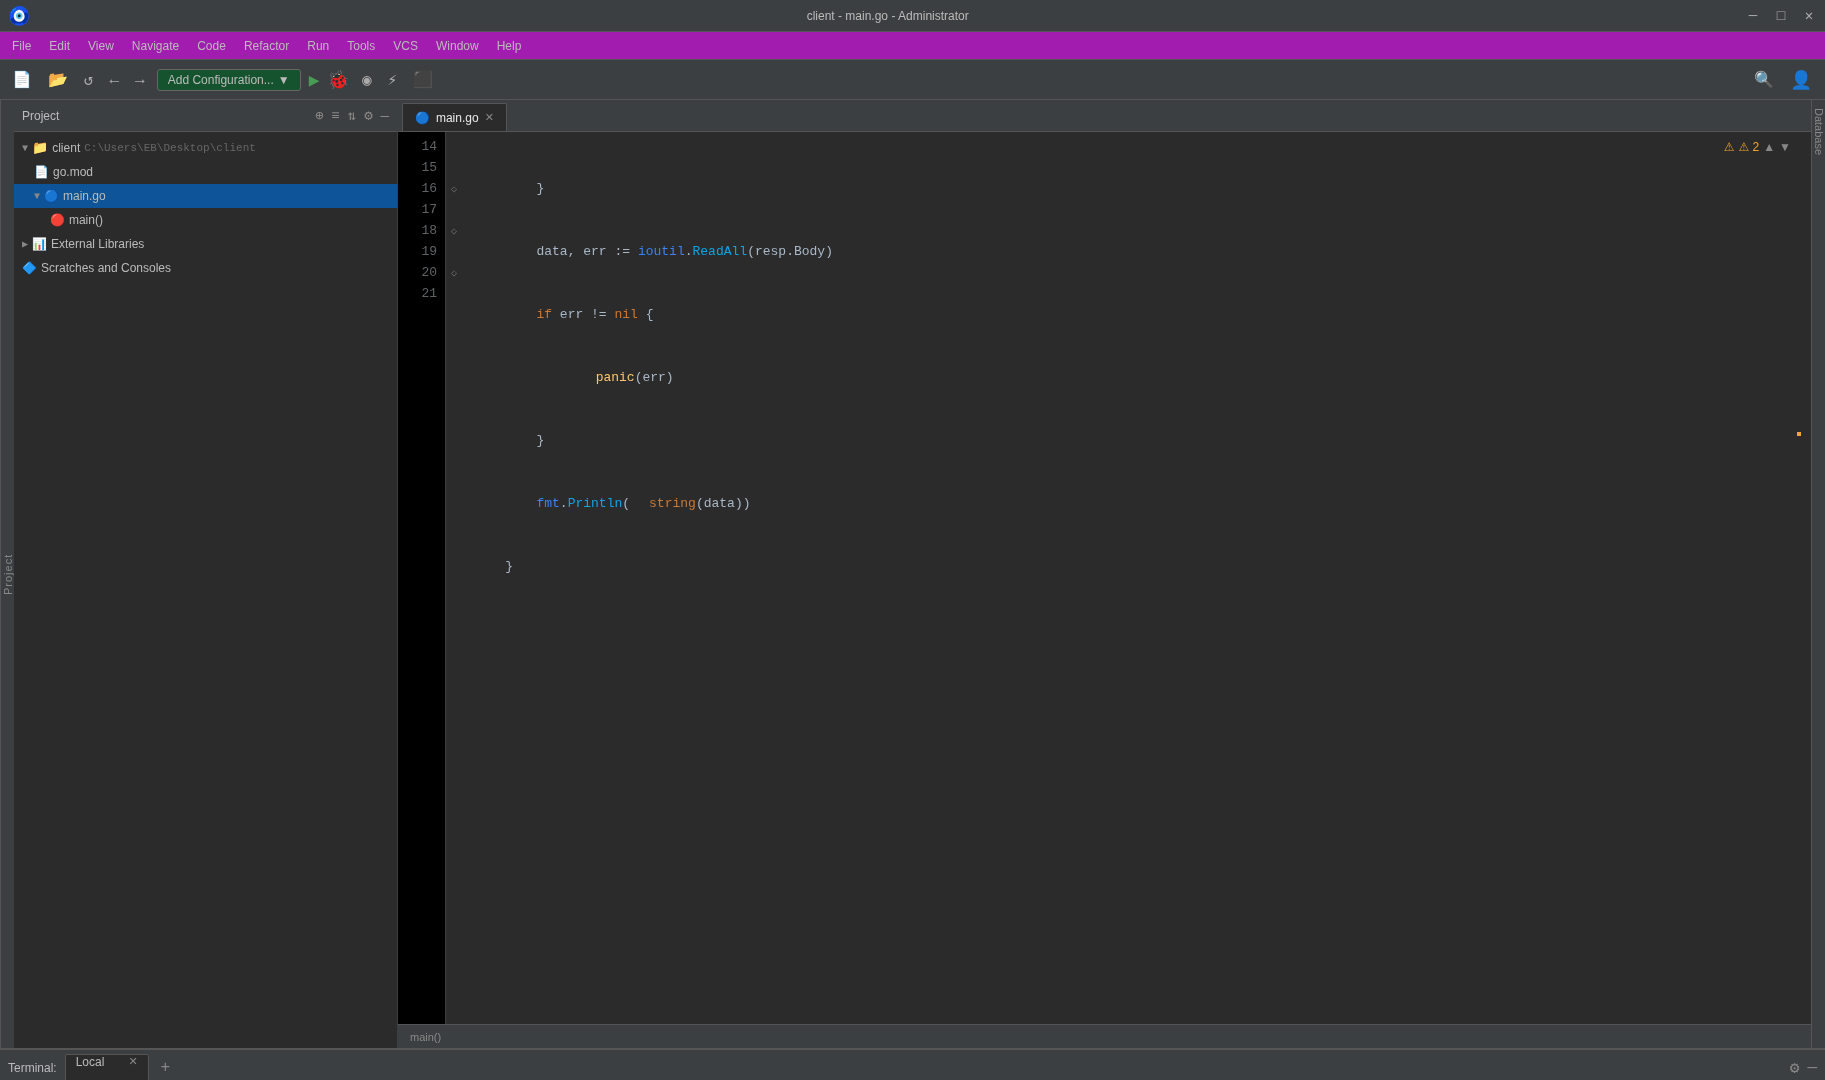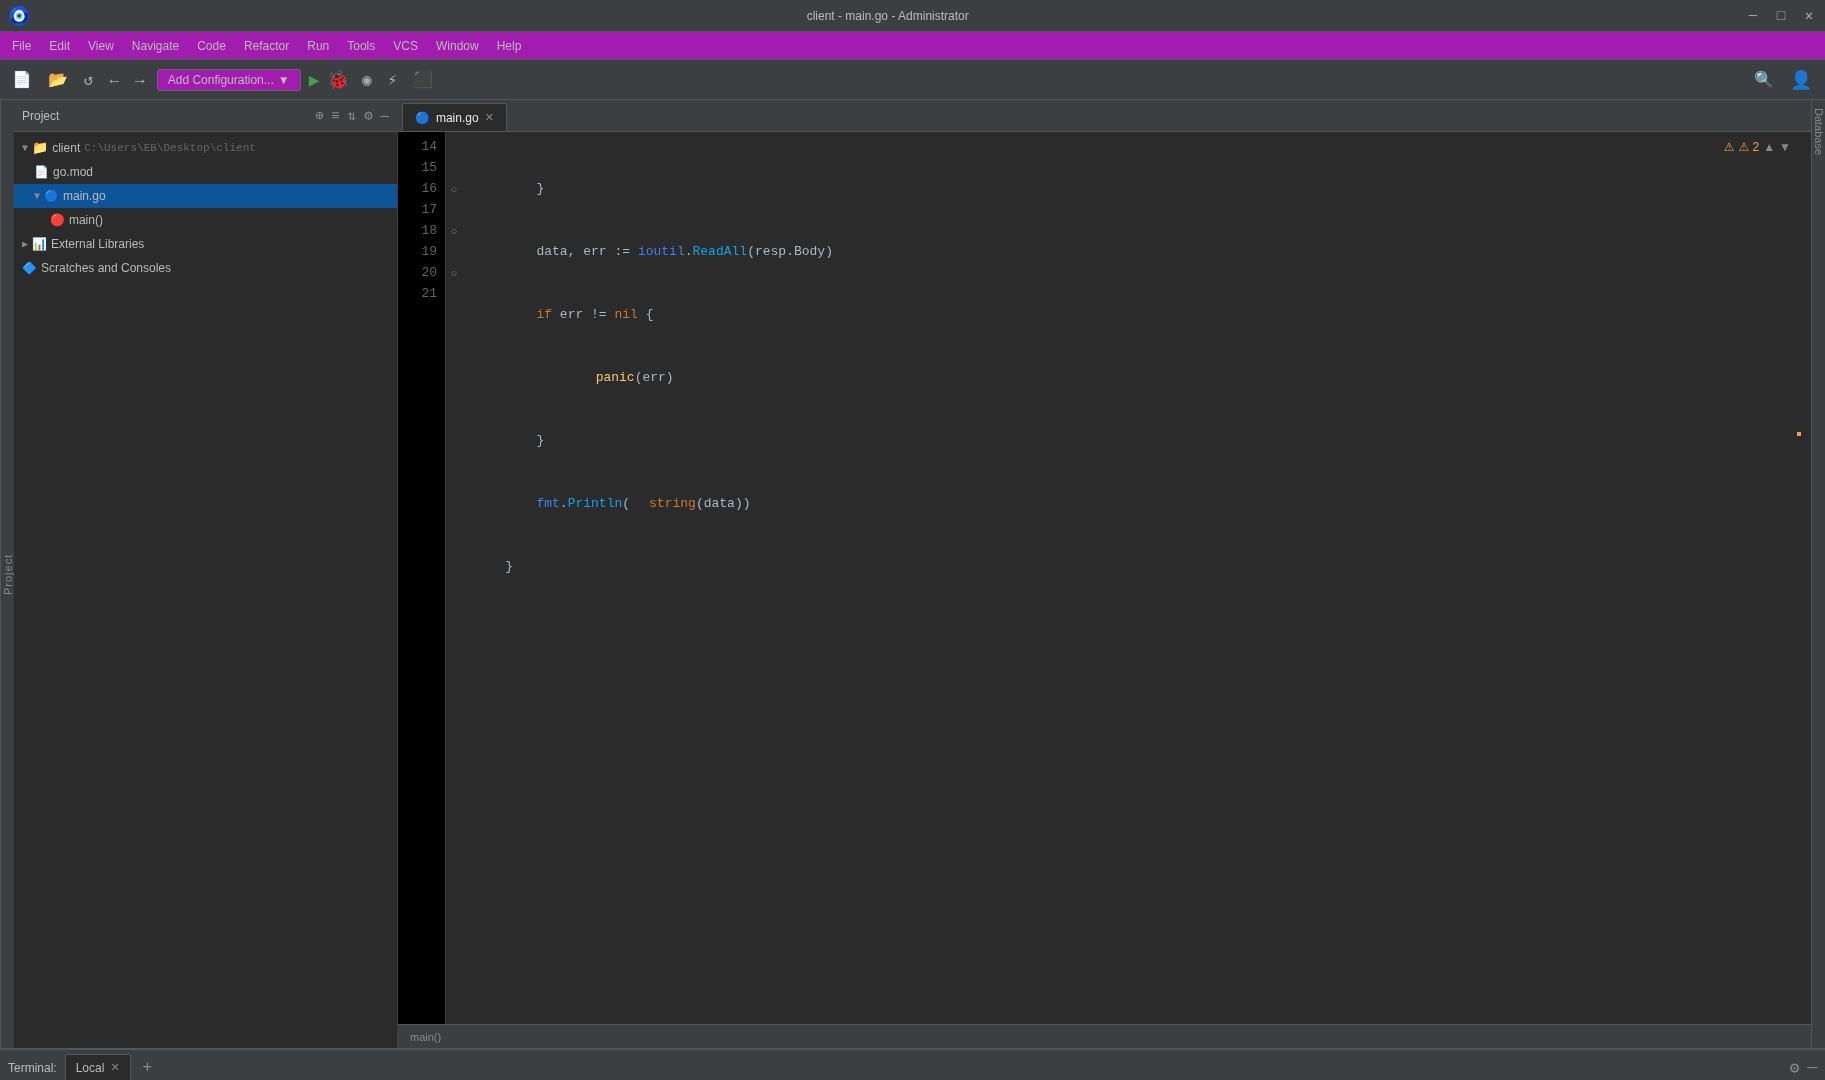--- a/index.html
+++ b/index.html
@@ -74,21 +74,21 @@
       gap: 8px;
       border-bottom: 1px solid #555;
     }
     .toolbar-btn {
       color: #aaa;
       font-size: 16px;
       cursor: pointer;
       padding: 2px 4px;
     }
     #add-config-btn {
-      background: #a21caf;
+      background: #14532d;
       border: 1px solid #666;
       border-radius: 3px;
       color: #bbb;
       font-size: 12px;
       font-family: Arial, sans-serif;
       padding: 3px 10px;
       cursor: pointer;
       display: flex;
       align-items: center;
       gap: 4px;
@@ -322,22 +322,21 @@
       color: #bbb;
       font-size: 12px;
       font-family: Arial, sans-serif;
     }
     .terminal-tab {
       height: 28px;
       background: #2b2b2b;
       border: 1px solid #555;
       padding: 0 10px;
       display: flex;
-      align-items: center;
-      gap: 6px;
+      gap: 24px;
       cursor: pointer;
       font-size: 12px;
       font-family: Arial, sans-serif;
       color: #bbb;
       border-radius: 2px;
     }
     .terminal-add-btn {
       color: #888;
       font-size: 16px;
       cursor: pointer;

